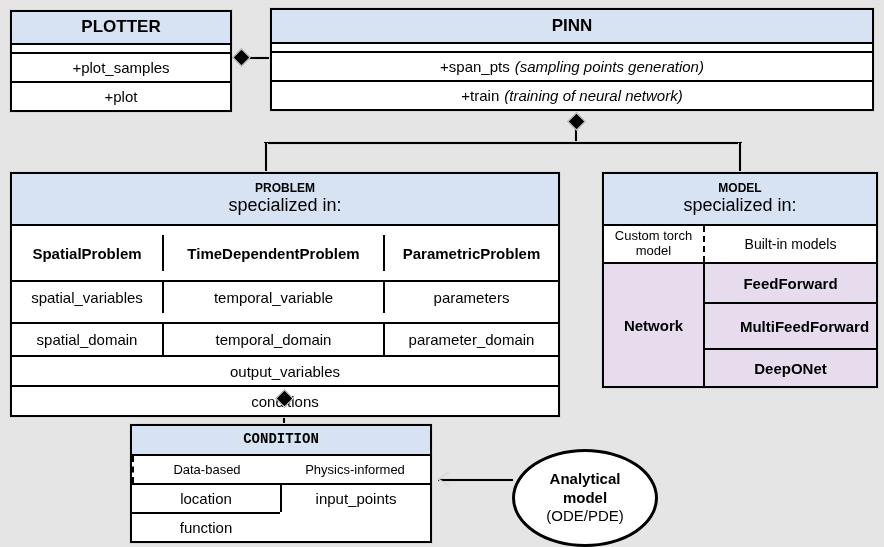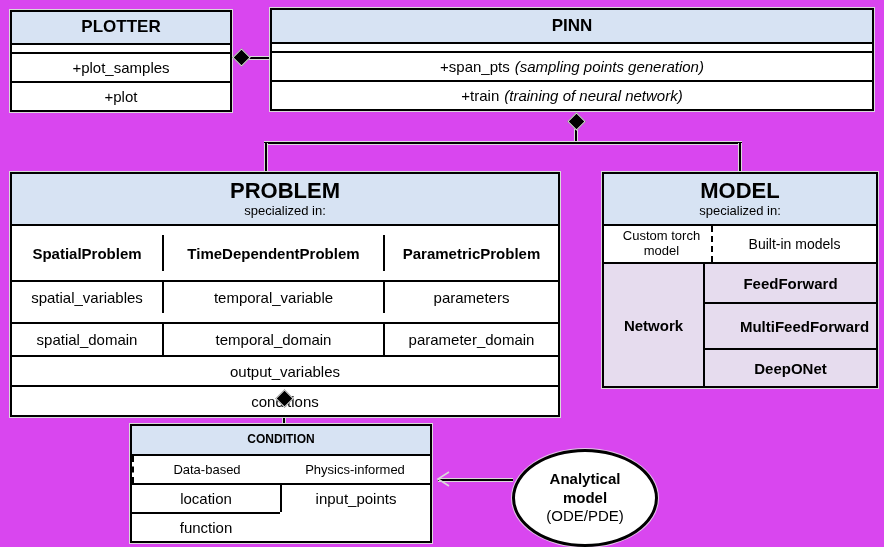--- a/index.html
+++ b/index.html
@@ -1,28 +1,28 @@
 <!DOCTYPE html>
 <html><head>
 <meta charset="utf-8">
 <style>
   html,body{margin:0;padding:0;background:#000;}
   .canvas{
-    position:relative;width:884px;height:547px;background:#d946ef;
+    position:relative;width:884px;height:547px;background:#e5e5e5;
     font-family:"Liberation Sans",sans-serif;color:#000;overflow:hidden;
   }
   
   .box{
     position:absolute;background:#fff;border:2px solid #000;
     outline:1px solid #d9d9d9;z-index:2;display:flex;flex-direction:column;
   }
   .hdr{background:#d7e3f3;display:flex;flex-direction:column;align-items:center;justify-content:center;}
   .hdr .t{font-weight:bold;font-size:17px;line-height:1.1;}
-  .hdr .t.big{font-size:22px;}
-  .hdr .sub{font-size:13px;line-height:1.2;}
+  .hdr .t.big{font-size:12px;}
+  .hdr .sub{font-size:18px;line-height:1.2;}
   .row{background:#fff;display:flex;align-items:center;justify-content:center;font-size:15px;}
   .bt{border-top:2px solid #000;}
   .bl{border-left:2px solid #000;}
   .bl-dash{border-left:2px dashed #000;}
   .thin{height:7px;}
   .it{font-style:italic;margin-left:5px;}
   .purple{background:#e6dcee;}
   .bold{font-weight:bold;}
   
   .p-grid{display:grid;grid-template-columns:150px 221px 1fr;}
@@ -122,37 +122,37 @@
     </div>
     <div class="row bt" style="height:28px;">output_variables</div>
     <div class="row bt" style="height:28px;">conditions</div>
   </div>
 
   <div class="box" style="left:602px;top:172px;width:272px;height:212px;">
     <div class="hdr" style="height:50px;">
       <div class="t big">MODEL</div>
       <div class="sub">specialized in:</div>
     </div>
-    <div class="m-split bt" style="height:36px;padding-left:8px;">
+    <div class="m-split bt" style="height:36px;">
       <div style="width:99px;">Custom torch model</div>
       <div class="bl-dash" style="flex:1;font-size:14px;">Built-in models</div>
     </div>
     <div class="m-grid bt">
       <div class="m-left purple">Network</div>
       <div class="m-right">
         <div class="purple" style="height:38px;">FeedForward</div>
         <div class="purple bt" style="height:44px;padding-left:28px;">MultiFeedForward</div>
         <div class="purple bt" style="flex:1;">DeepONet</div>
       </div>
     </div>
   </div>
 
   <div class="box" style="left:130px;top:424px;width:298px;">
     <div class="hdr" style="height:28px;">
-      <div class="t" style="font-size:12px;">CONDITION</div>
+      <div class="t" style="font-size:14px;font-family:Liberation Mono, monospace;">CONDITION</div>
     </div>
     <div class="c-grid bt">
       <div class="c-cell c-small bl-dash">Data-based</div>
       <div class="c-cell c-small" style="height:27px;">Physics-informed</div>
     </div>
     <div class="c-grid bt">
       <div class="c-cell" style="height:27px;">location</div>
       <div class="c-cell bl">input_points</div>
       <div class="c-cell bt" style="height:27px;">function</div>
     </div>

